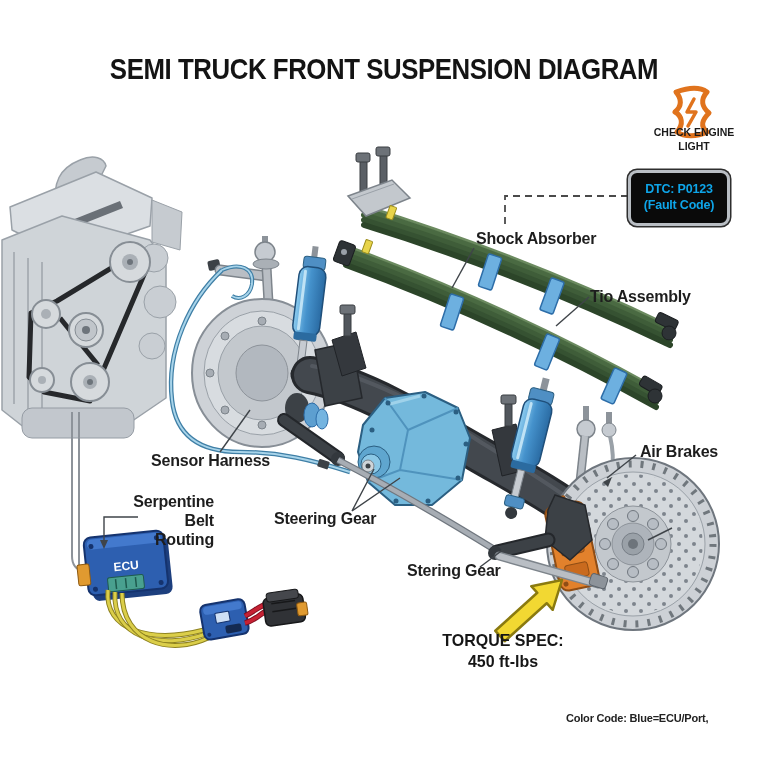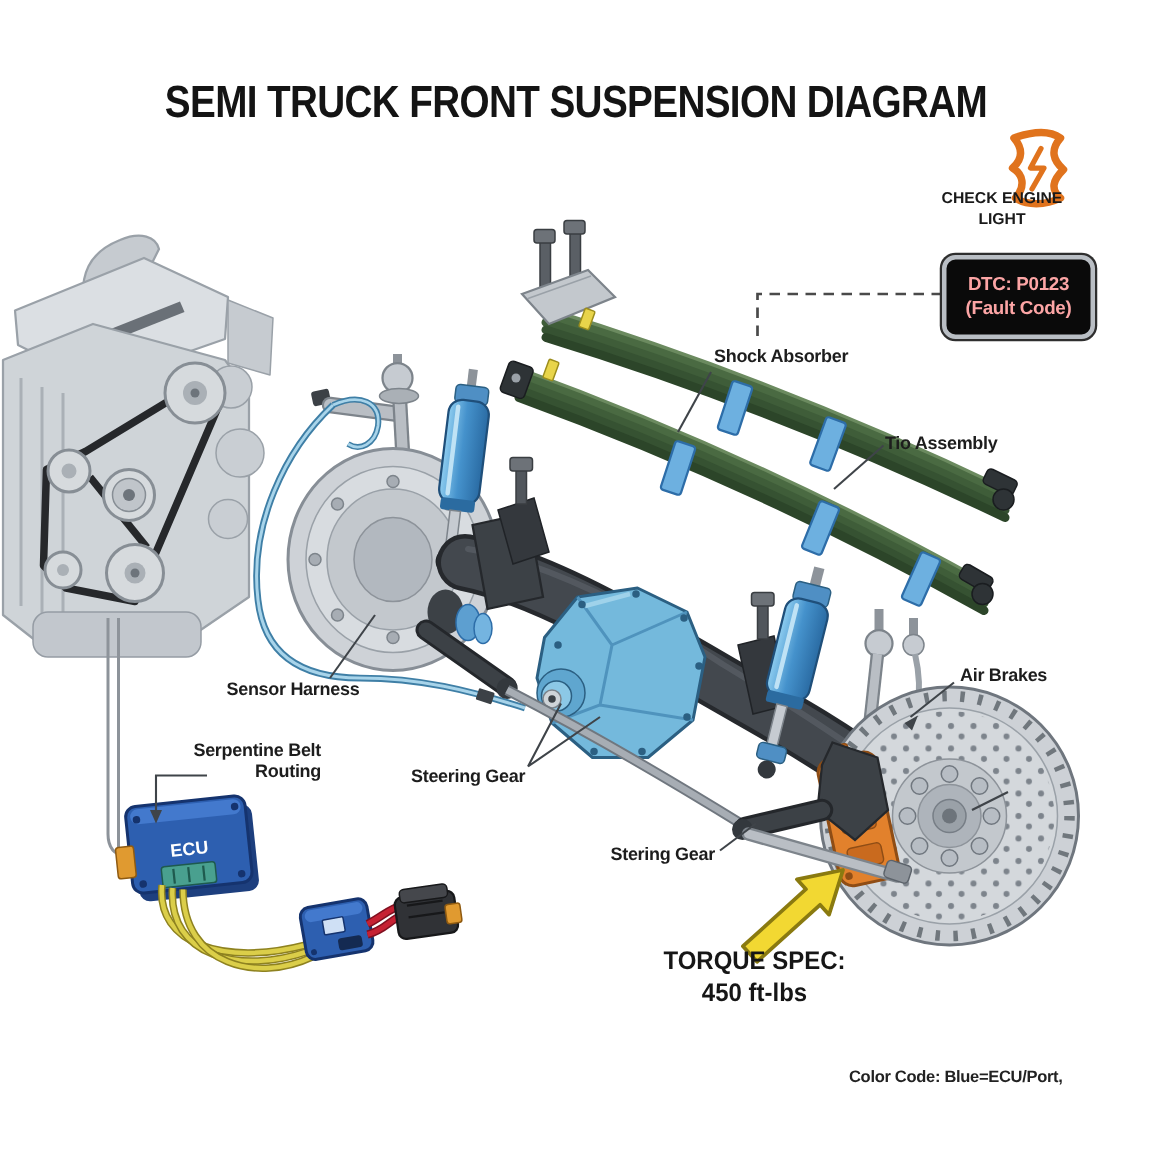--- a/index.html
+++ b/index.html
@@ -2,29 +2,29 @@
 <html><head>
 <meta charset="utf-8">
 <style>
   html,body{margin:0;padding:0;background:#ffffff;}
   .stage{position:relative;width:768px;height:768px;background:#ffffff;overflow:hidden;
          font-family:"Liberation Sans",sans-serif;}
   .art{position:absolute;left:0;top:0;}
   .title{position:absolute;top:34px;left:0;right:0;text-align:center;
          font-weight:800;font-size:30px;line-height:1;color:#141414;
          transform:scaleX(.86);letter-spacing:-.5px;}
-  .lbl{position:absolute;font-weight:700;font-size:12px;line-height:1.18;
+  .lbl{position:absolute;font-weight:700;font-size:16px;line-height:1.18;
        color:#1d1d1d;letter-spacing:-.2px;white-space:nowrap;}
   .lbl.center{text-align:right;white-space:normal;}
-  .ce-label{position:absolute;left:616px;top:126px;width:104px;text-align:center;
+  .ce-label{position:absolute;left:642px;top:126px;width:104px;text-align:center;
             font-weight:800;font-size:10.5px;line-height:1.3;color:#1a1a1a;}
   .dtc{position:absolute;left:628px;top:170px;width:96px;height:50px;
        background:#0a0a0a;border:3px solid #b9bec4;border-radius:9px;
        box-shadow:0 0 0 1.5px #2e2e2e;display:flex;flex-direction:column;
-       align-items:center;justify-content:center;color:#fca5a5;
+       align-items:center;justify-content:center;color:#0ea5e9;
        font-weight:700;font-size:12.5px;line-height:1.25;letter-spacing:-.2px;}
   .torque{position:absolute;left:418px;top:630px;width:170px;text-align:center;
           font-weight:800;font-size:17px;line-height:1.25;color:#161616;
           transform:scaleX(.94);}
   .footer{position:absolute;left:566px;top:711px;width:200px;
           font-weight:700;font-size:11px;line-height:1.35;color:#222222;
           letter-spacing:-.2px;}
   .small{font-size:11px;}
 </style>
 </head>

